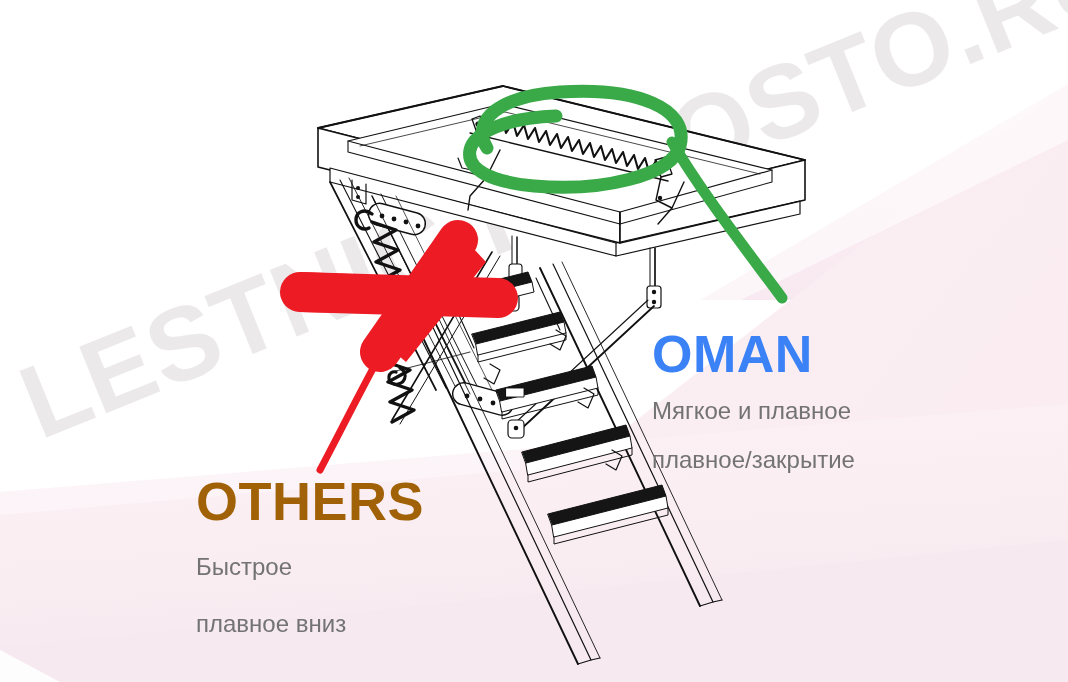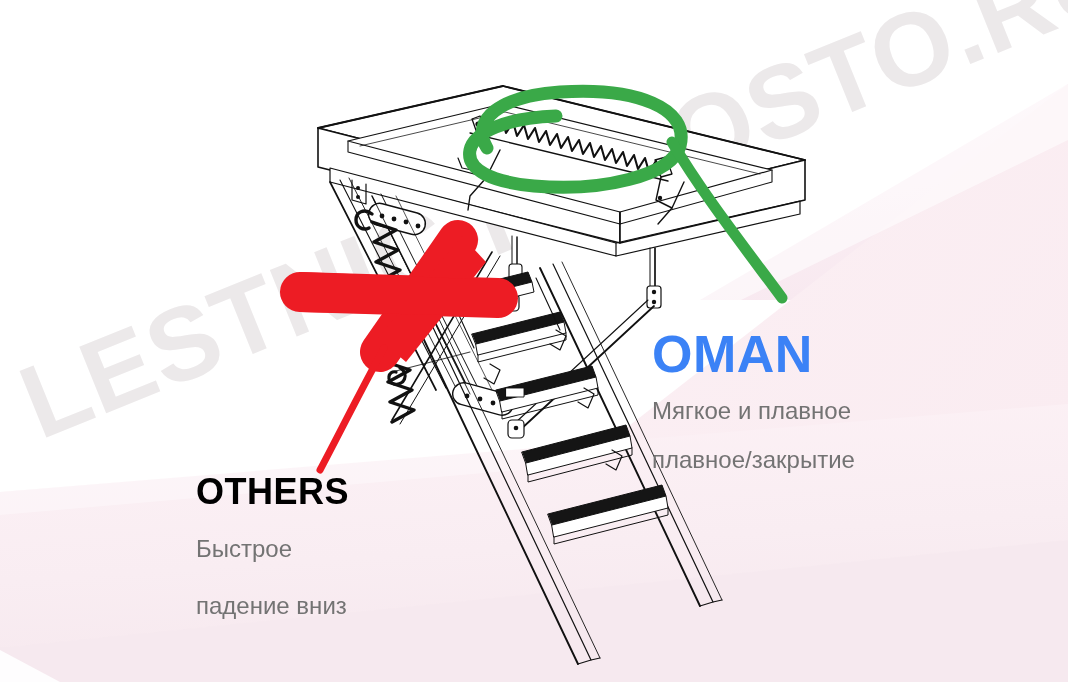--- a/index.html
+++ b/index.html
@@ -15,21 +15,21 @@
   #art-layer{position:absolute;inset:0;}
   #mark-layer{position:absolute;inset:0;}
   .txtblock{position:absolute;}
   .bigtitle{
     font-weight:bold;
     letter-spacing:0.5px;
     line-height:1;
     white-space:nowrap;
   }
   #oman-title{font-size:52px;color:#3b82f6;}
-  #others-title{font-size:36px;color:#000000;}
+  #others-title{font-size:54px;color:#a16207;}
   .sub{
     font-size:24px;
     color:#737373;
     line-height:1.45;
     white-space:nowrap;
   }
   #oman-block{left:652px;top:328px;}
   #others-block{left:196px;top:474px;}
   #oman-block .sub{margin-top:14px;}
   #others-block .sub{margin-top:22px;}
@@ -298,16 +298,16 @@
 
   <div class="txtblock" id="oman-block">
     <div class="bigtitle" id="oman-title">OMAN</div>
     <div class="sub">Мягкое и плавное</div>
     <div class="sub">плавное/закрытие</div>
   </div>
 
   <div class="txtblock" id="others-block">
     <div class="bigtitle" id="others-title">OTHERS</div>
     <div class="sub">Быстрое</div>
-    <div class="sub">падение вниз</div>
+    <div class="sub">плавное вниз</div>
   </div>
 
 </div>
 
 </body></html>

